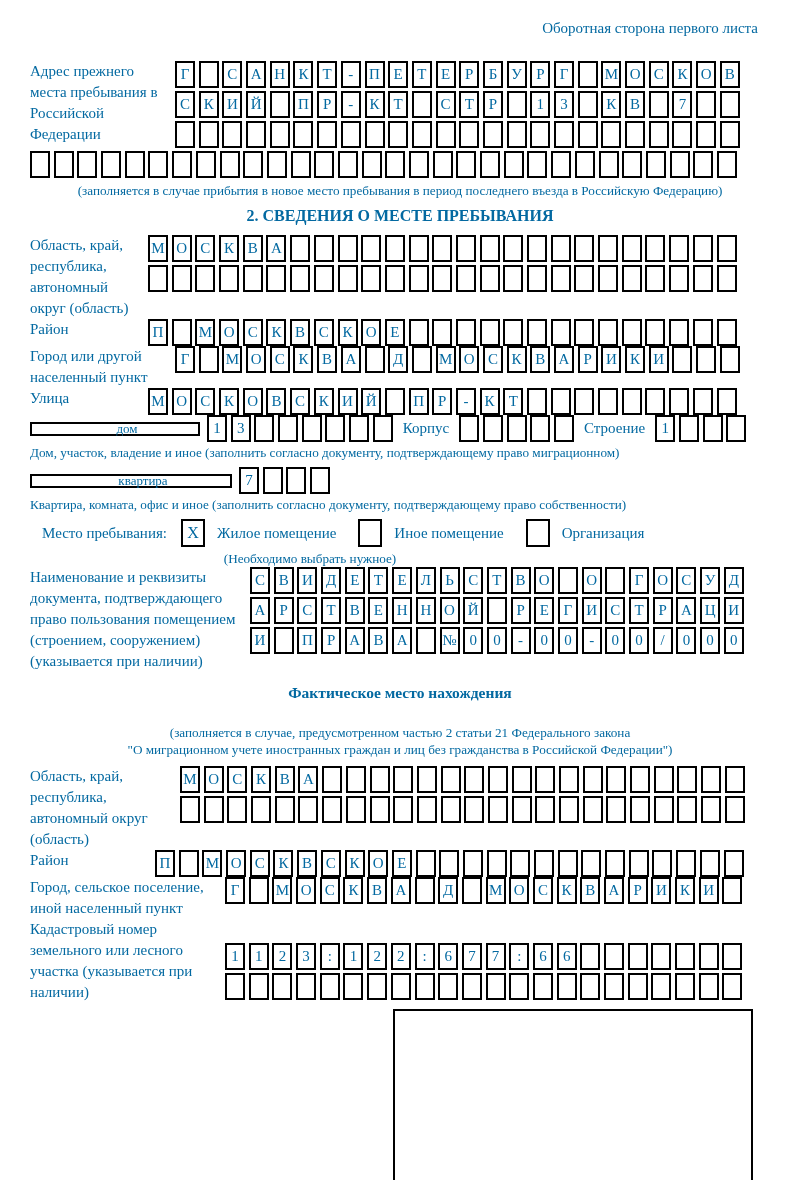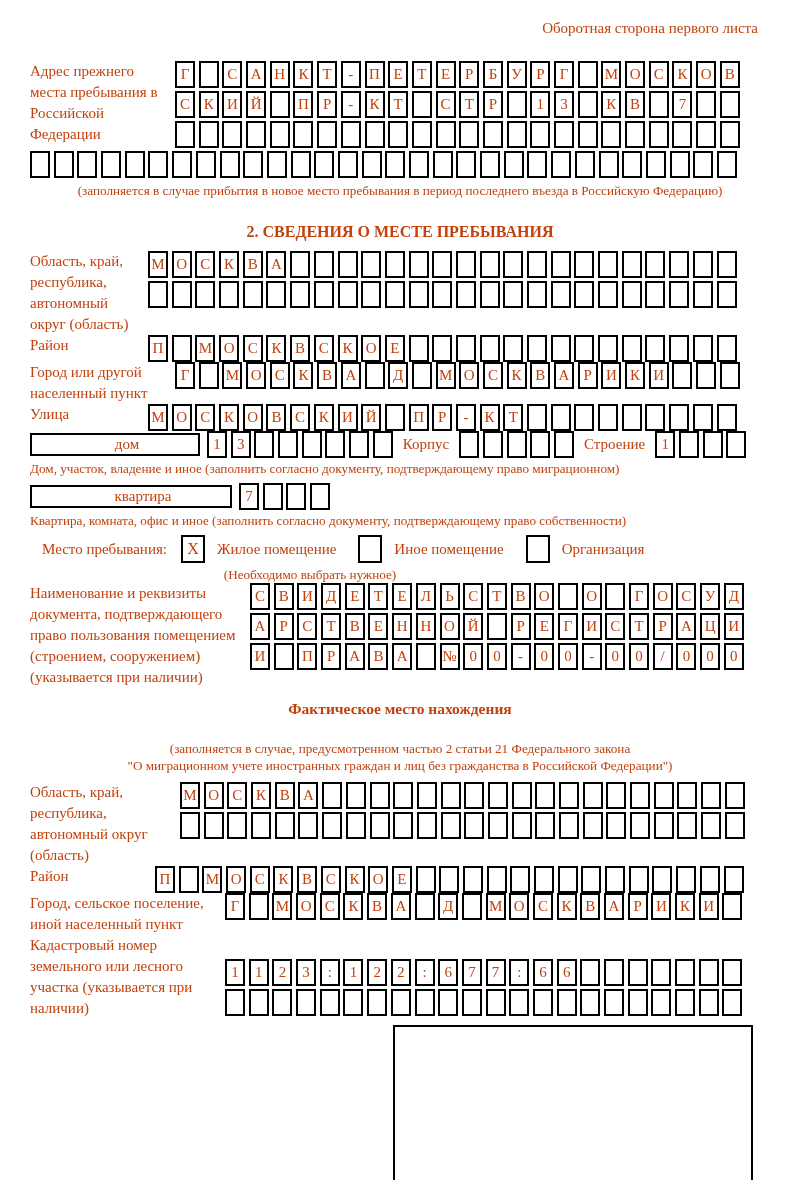--- a/index.html
+++ b/index.html
@@ -1,37 +1,37 @@
 <!DOCTYPE html>
 <html><head>
 <meta charset="utf-8">
 <style>
   html,body{margin:0;padding:0;background:#fff;}
   .page{
-    width:800px;height:1180px;background:#ffffff;color:#c2410c;
+    width:800px;height:1180px;background:#ffffff;color:#0369a1;
     font-family:"Liberation Serif","DejaVu Serif",serif;
     box-sizing:border-box;padding:16px 30px 0 30px;position:relative;overflow:hidden;
   }
   .hdr{text-align:right;font-size:15px;margin:4px 12px 24px 0;}
   .block{display:flex;margin-bottom:0;}
   .lbl{font-size:15px;line-height:21px;flex:0 0 var(--lw);padding-right:8px;box-sizing:border-box;}
   .rows{display:flex;flex-direction:column;gap:3px;}
   .cells{display:flex;gap:3.7px;}
   .cell{
     flex:0 0 20px;width:20px;height:27px;border:2px solid #000;box-sizing:border-box;
     display:flex;align-items:center;justify-content:center;font-size:15px;line-height:1;
   }
   .full{margin-top:3px;}
   .note{font-size:13.2px;line-height:17px;}
-  .center{text-align:center;margin:4px 0 24px;font-family:Liberation Serif, serif;}
+  .center{text-align:center;margin:4px 0 8px;font-family:Liberation Serif, serif;}
   .h2{font-weight:700;font-size:16px;text-align:center;margin:4px 0 10px;}
   .h3{font-weight:700;font-size:15.5px;text-align:center;margin:12px 0 22px;}
   .widebox{
-    height:23px;border:2px solid #000;box-sizing:border-box;display:flex;
-    align-items:center;justify-content:center;font-size:15px;flex:0 0 auto;padding-left:24px;
+    height:14px;border:2px solid #000;box-sizing:border-box;display:flex;
+    align-items:center;justify-content:center;font-size:13px;flex:0 0 auto;padding-left:24px;
   }
   .inlrow{display:flex;align-items:center;margin-bottom:2px;}
   .inl-lbl{font-size:15px;padding:0 10px;white-space:nowrap;}
   .gap7{margin-left:7px;}
   .stayrow{display:flex;align-items:center;font-size:15px;margin:6px 12px 2px;}
   .cb{
     width:24px;height:28px;border:2px solid #000;box-sizing:border-box;display:inline-flex;
     align-items:center;justify-content:center;font-size:16px;flex:0 0 auto;
   }
   .opt{margin:0 0 0 12px;white-space:nowrap;}

